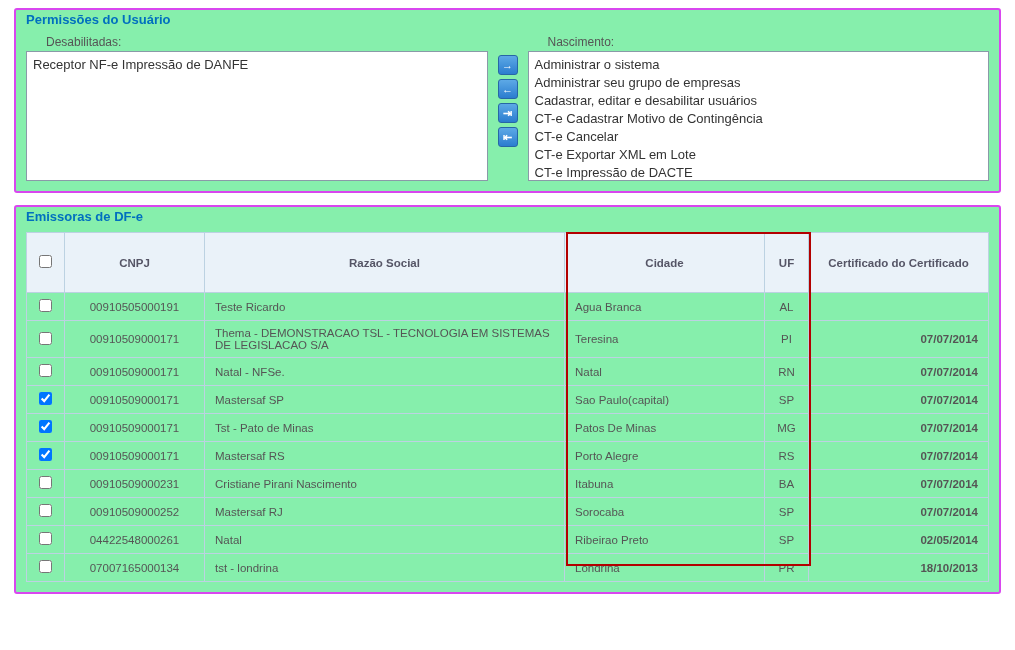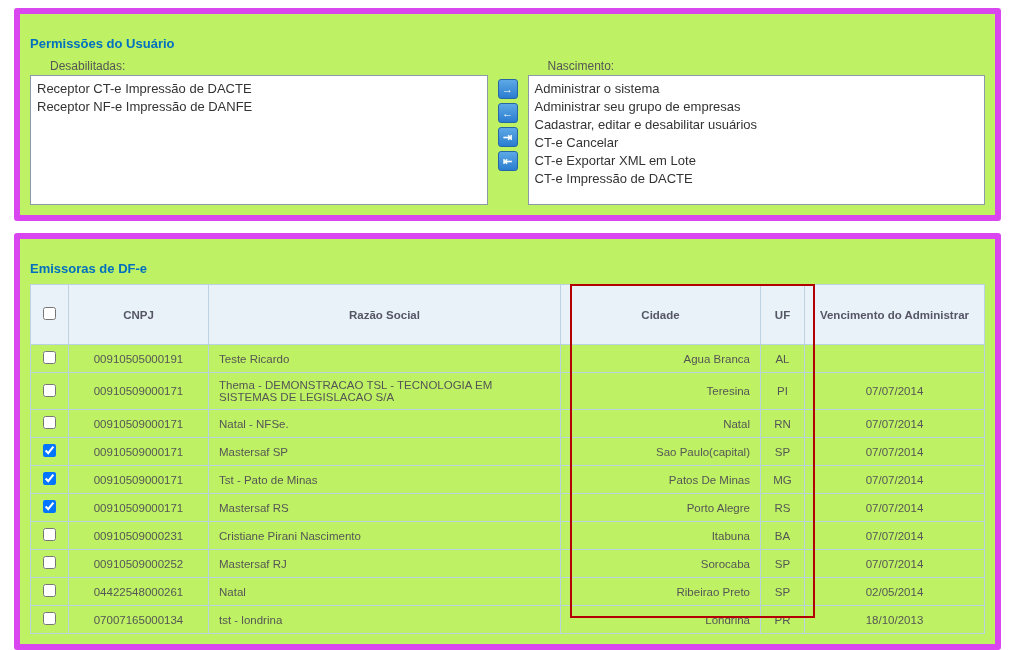--- a/index.html
+++ b/index.html
@@ -5,25 +5,25 @@
   * { box-sizing: border-box; }
   body {
     margin: 0;
     padding: 8px 14px;
     background: #ffffff;
     font-family: Verdana, Geneva, sans-serif;
     font-size: 12px;
     color: #444;
   }
   .panel {
-    border: 6px solid #d946ef;
+    border: 2px solid #d946ef;
     border-radius: 3px;
     margin-bottom: 12px;
-    padding: 24px 10px 10px 10px;
-    background: #bef264;
+    padding: 4px 10px 10px 10px;
+    background: #86efac;
   }
   .panel-title {
     color: #006fbf;
     font-size: 13px;
     font-weight: bold;
     margin: -2px 0 8px 0;
     font-family: "Trebuchet MS", Verdana, sans-serif;
   }
   .perm-row {
     display: flex;
@@ -95,58 +95,58 @@
     vertical-align: middle;
     height: 60px;
   }
   table.grid td {
     color: #555;
     vertical-align: middle;
   }
   .col-check { width: 38px; text-align: center; }
   .col-cnpj  { width: 140px; text-align: center; }
   .col-razao { text-align: left; }
-  .col-cidade{ width: 200px; text-align: right; }
+  .col-cidade{ width: 200px; text-align: left; }
   .col-uf    { width: 44px; text-align: center; }
-  .col-venc  { width: 180px; text-align: center; padding-left: 18px; }
+  .col-venc  { width: 180px; text-align: right; padding-left: 18px; font-weight: bold; }
   .highlight-border {
     position: absolute;
     border: 2px solid #b30000;
     pointer-events: none;
   }
   .table-wrap { position: relative; }
   input[type=checkbox]{
     width: 13px; height: 13px; margin:0;
   }
 </style>
 </head>
 <body>
 
 <div class="panel">
   <div class="panel-title">Permissões do Usuário</div>
   <div class="perm-row">
     <div class="perm-col">
       <div class="perm-label">Desabilitadas:</div>
       <div class="listbox" id="disabled-list">
-          <div>Receptor CT-e Impressão de DACTE</div>
           <div>Receptor NF-e Impressão de DANFE</div>
         </div>
     </div>
     <div class="arrow-col">
       <div class="arrow-btn">→</div>
       <div class="arrow-btn">←</div>
       <div class="arrow-btn">⇥</div>
       <div class="arrow-btn">⇤</div>
     </div>
     <div class="perm-col">
       <div class="perm-label">Nascimento:</div>
       <div class="listbox" id="enabled-list">
           <div>Administrar o sistema</div>
           <div>Administrar seu grupo de empresas</div>
           <div>Cadastrar, editar e desabilitar usuários</div>
+          <div>CT-e Cadastrar Motivo de Contingência</div>
           <div>CT-e Cancelar</div>
           <div>CT-e Exportar XML em Lote</div>
           <div>CT-e Impressão de DACTE</div>
         </div>
     </div>
   </div>
 </div>
 
 <div class="panel">
   <div class="panel-title">Emissoras de DF-e</div>
@@ -154,21 +154,21 @@
     <table class="grid" id="emitters-table">
       <thead>
         <tr>
           <th class="col-check">
             <input type="checkbox" style="">
           </th>
           <th class="col-cnpj">CNPJ</th>
           <th class="col-razao" style="text-align:center;">Razão Social</th>
           <th class="col-cidade">Cidade</th>
           <th class="col-uf">UF</th>
-          <th class="col-venc" style="text-align:center;">Vencimento do Administrar</th>
+          <th class="col-venc" style="text-align:center;">Certificado do Certificado</th>
         </tr>
       </thead>
       <tbody id="emitters-body">
           <tr>
             <td class="col-check"><input type="checkbox" style=""></td>
             <td class="col-cnpj">00910505000191</td>
             <td class="col-razao">Teste Ricardo</td>
             <td class="col-cidade">Agua Branca</td>
             <td class="col-uf">AL</td>
             <td class="col-venc"></td>

